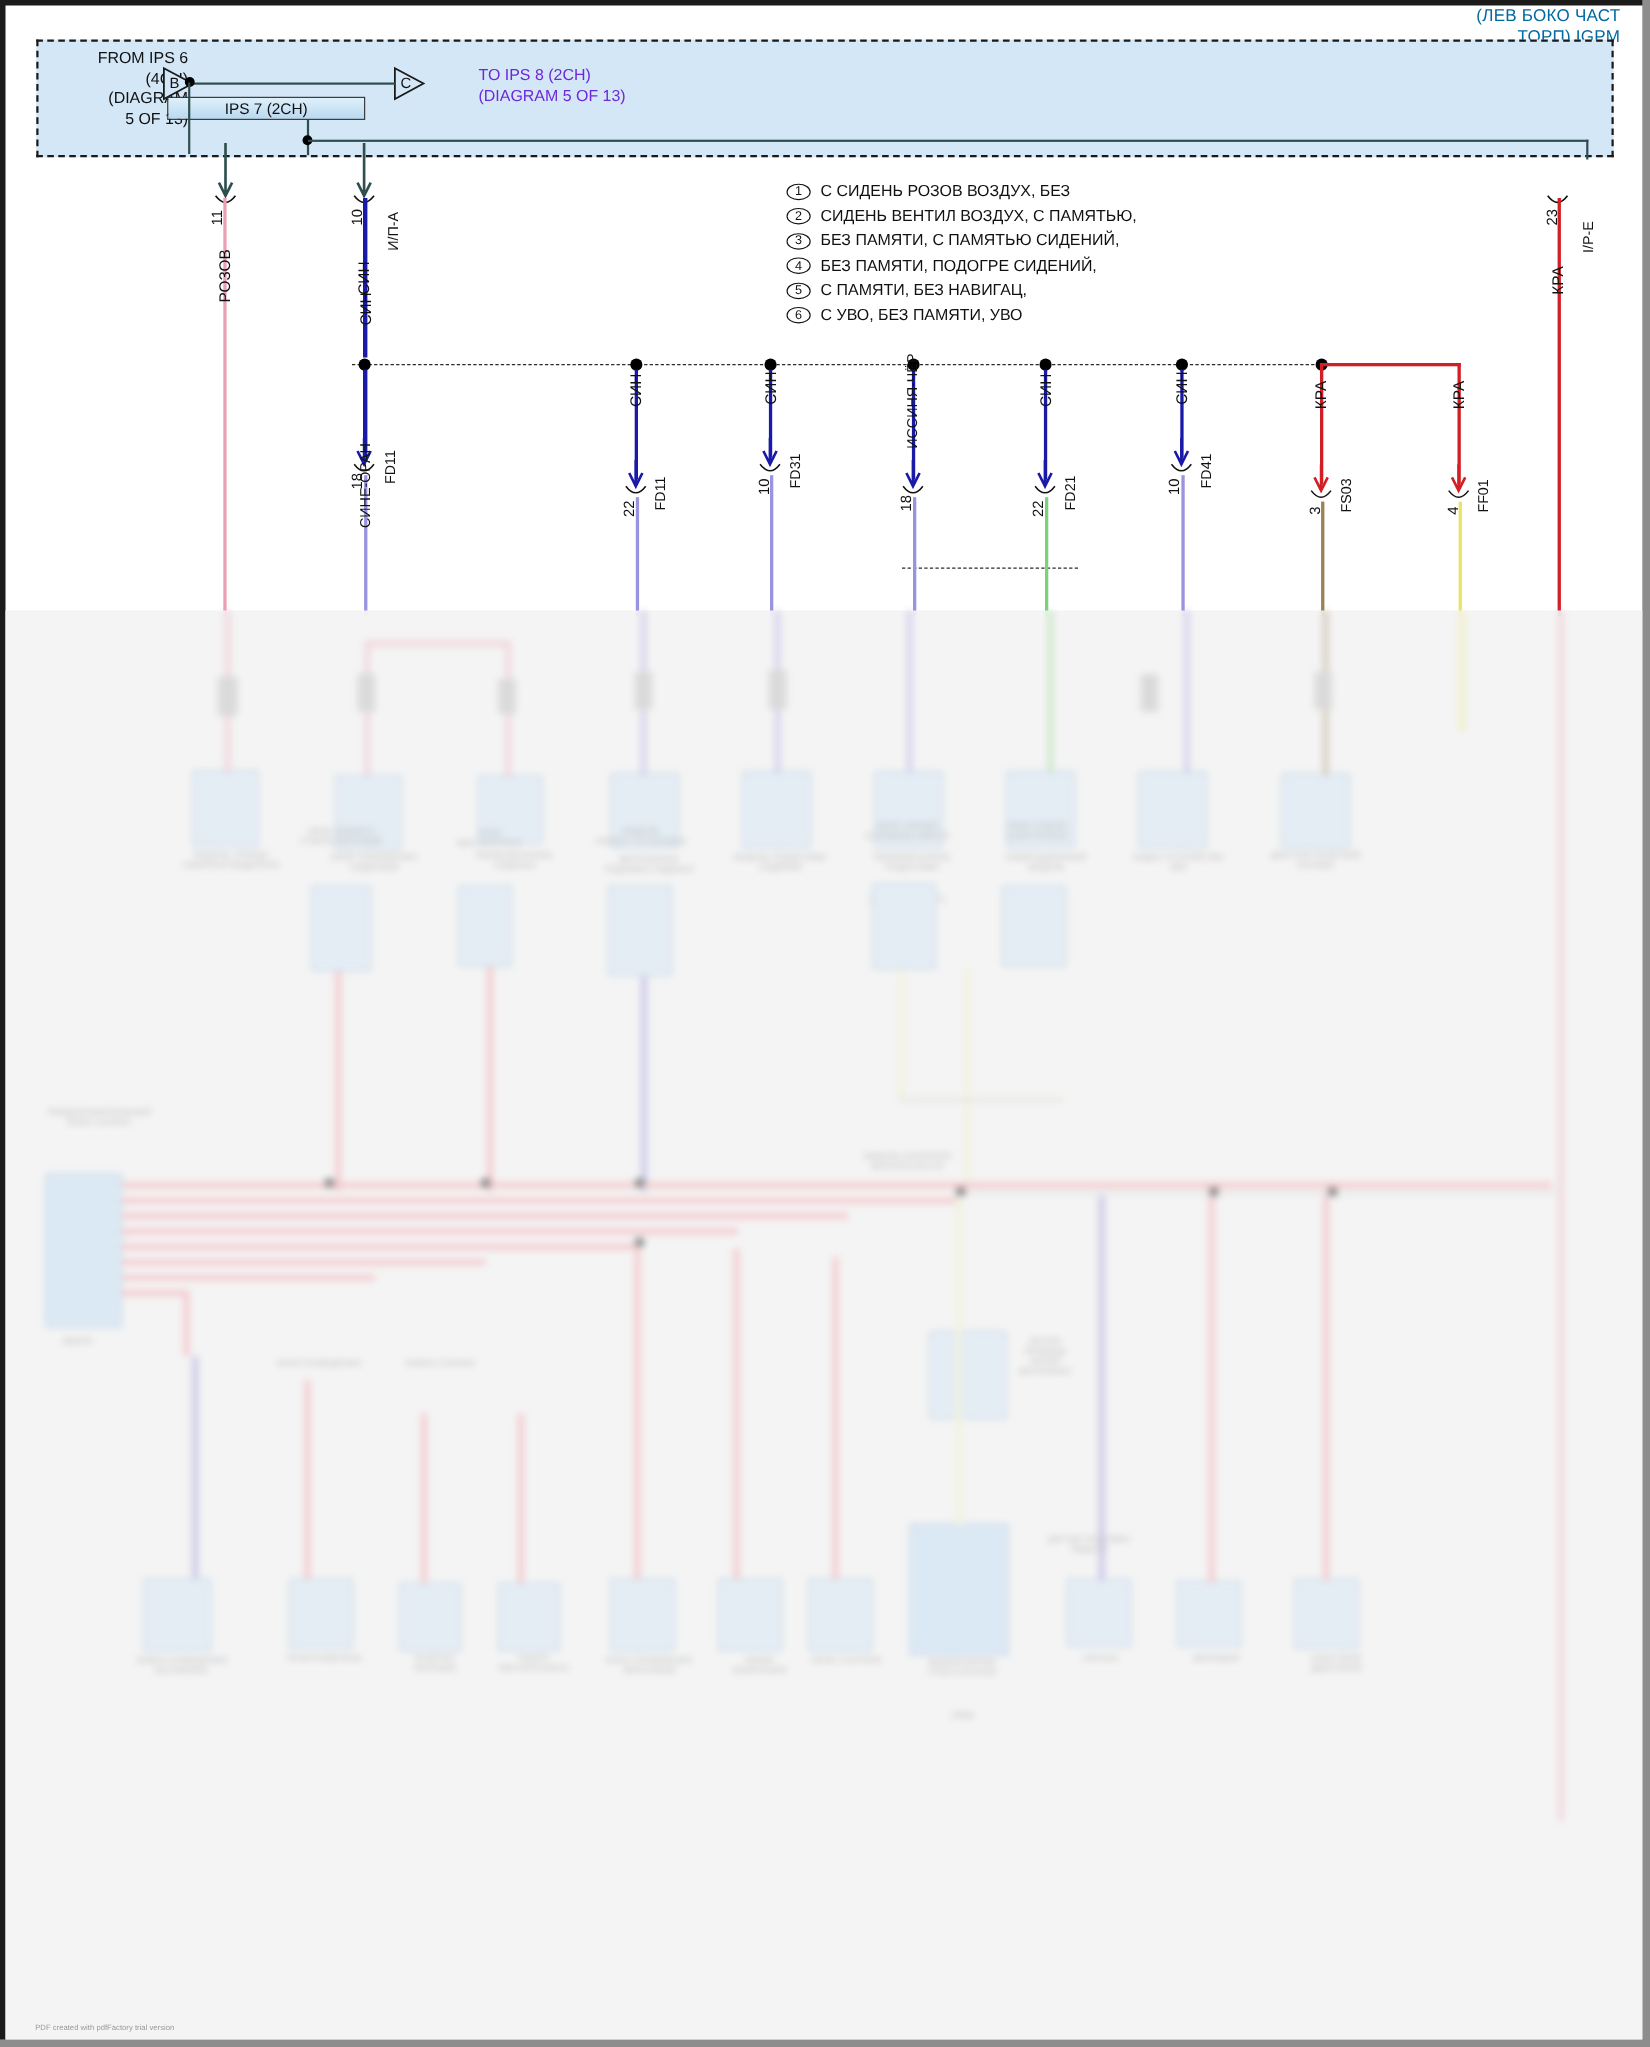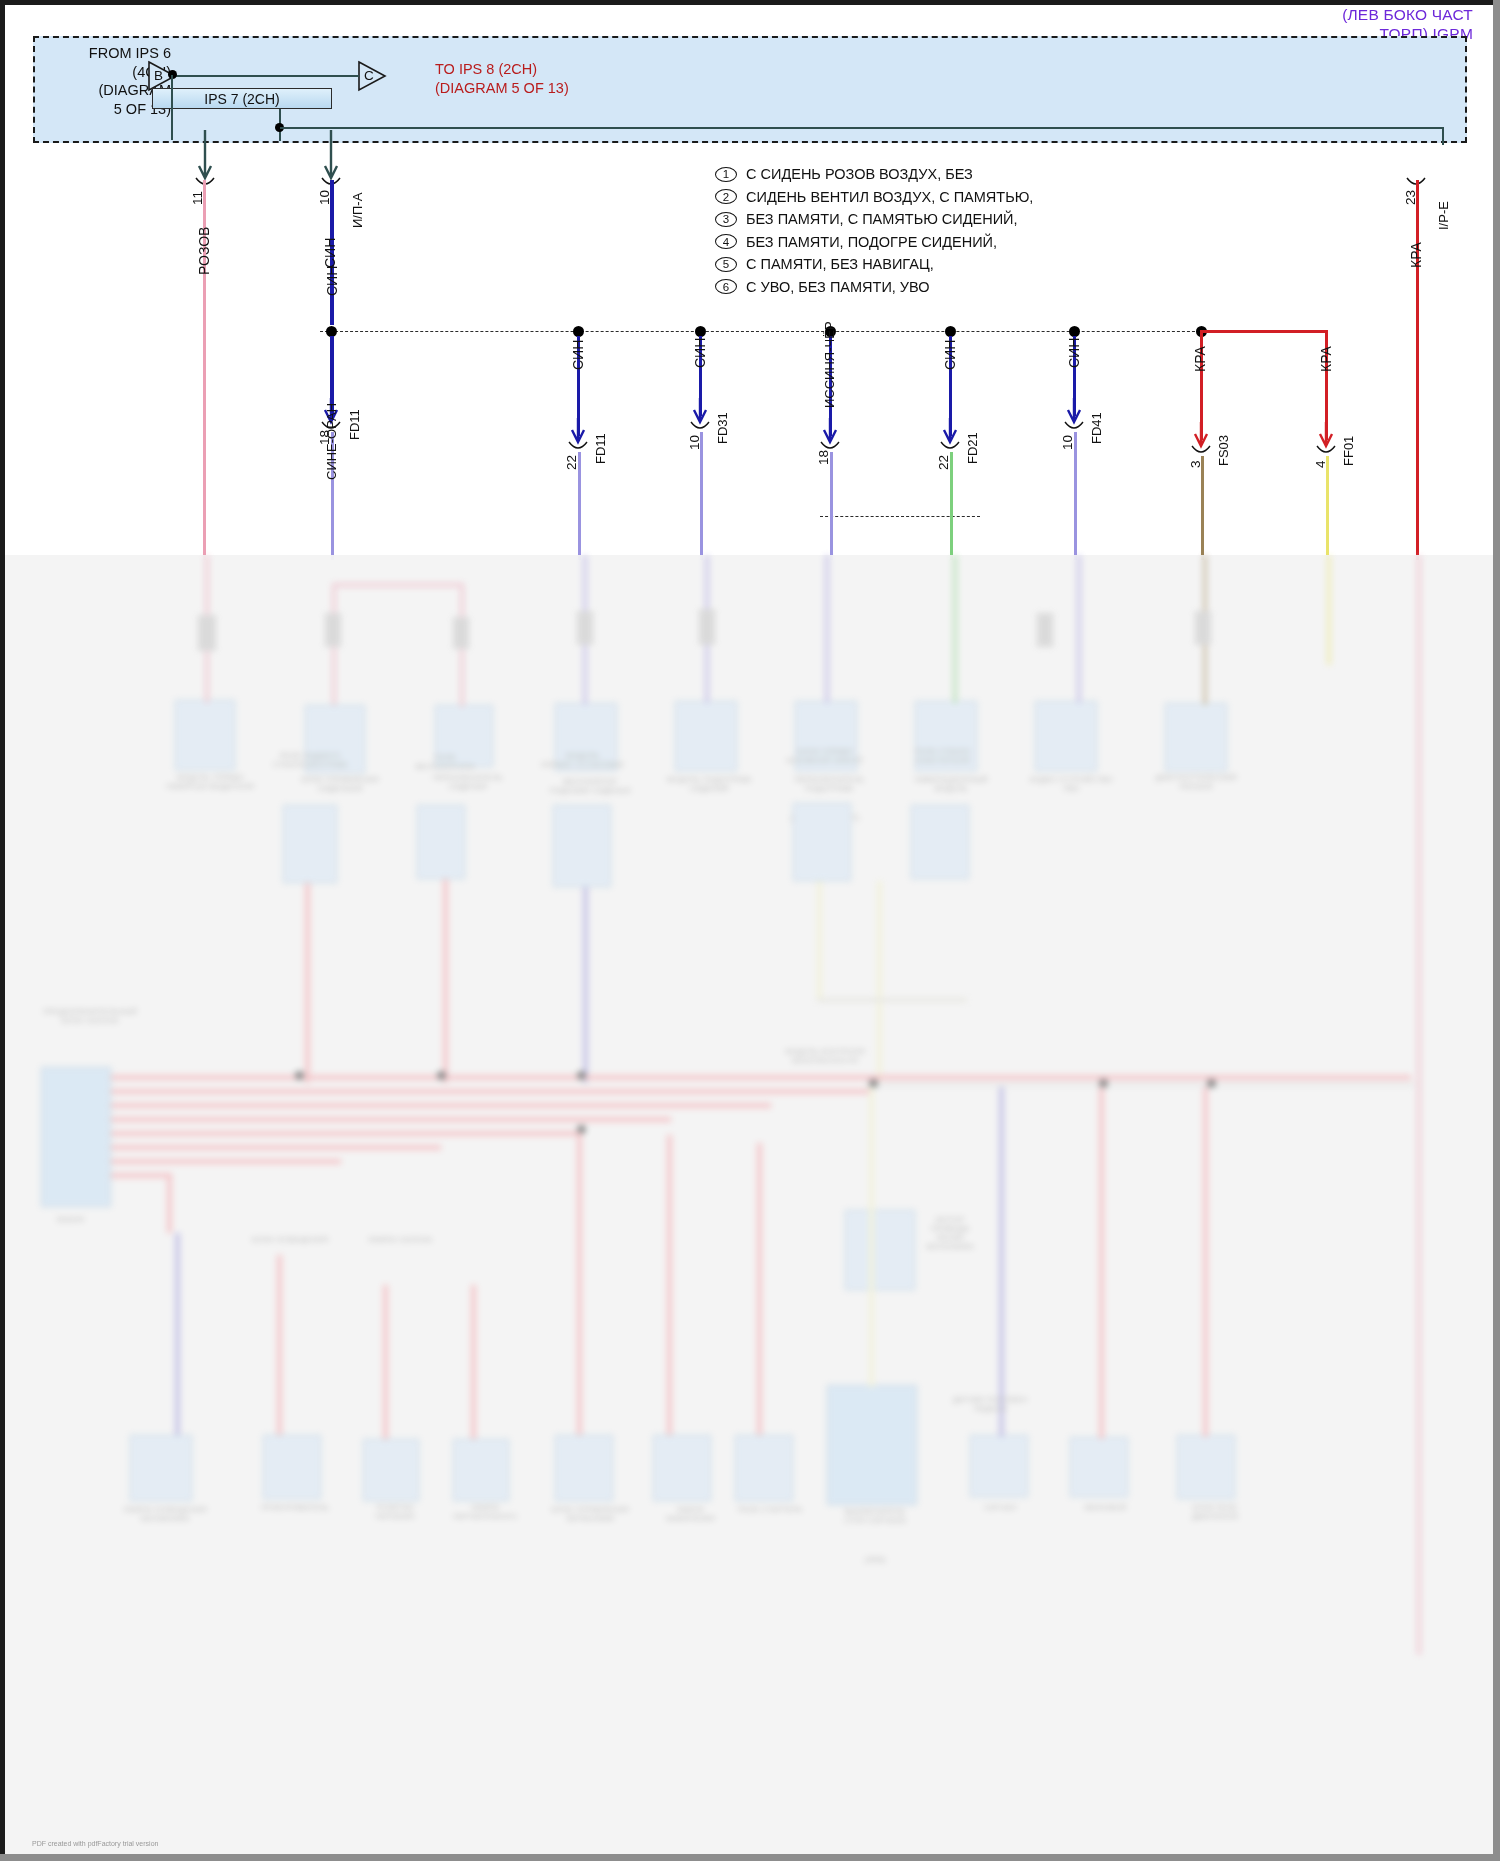--- a/index.html
+++ b/index.html
@@ -45,42 +45,42 @@
     opacity: 0.45;
   }
 
   
   .corner-title {
     position: absolute;
     right: 27px; top: 5px;
     text-align: right;
     font-size: 15.5px;
     line-height: 19px;
-    color: #6d28d9;
+    color: #0369a1;
     letter-spacing: .2px;
     white-space: pre-line;
   }
 
   
   .ips-band {
     position: absolute;
     left: 33px; top: 36px;
     width: 1434px; height: 107px;
     background: #d4e7f7;
     border: 2.4px dashed #1a1a1a;
   }
   .ips-from-label {
     position: absolute; left: 26px; top: 6px;
     width: 110px; text-align: right;
     font-size: 14.5px; line-height: 18.5px; color: #111;
     white-space: pre-line;
   }
   .ips-to-label {
     position: absolute; left: 400px; top: 22px;
-    font-size: 14.5px; line-height: 18.5px; color: #b91c1c;
+    font-size: 14.5px; line-height: 18.5px; color: #6d28d9;
     white-space: pre-line;
   }
   .conn-tri {
     position: absolute;
     width: 28px; height: 30px;
   }
   .conn-tri svg { display:block; }
   .conn-letter {
     position: absolute;
     font-size: 13.5px; color: #111;

